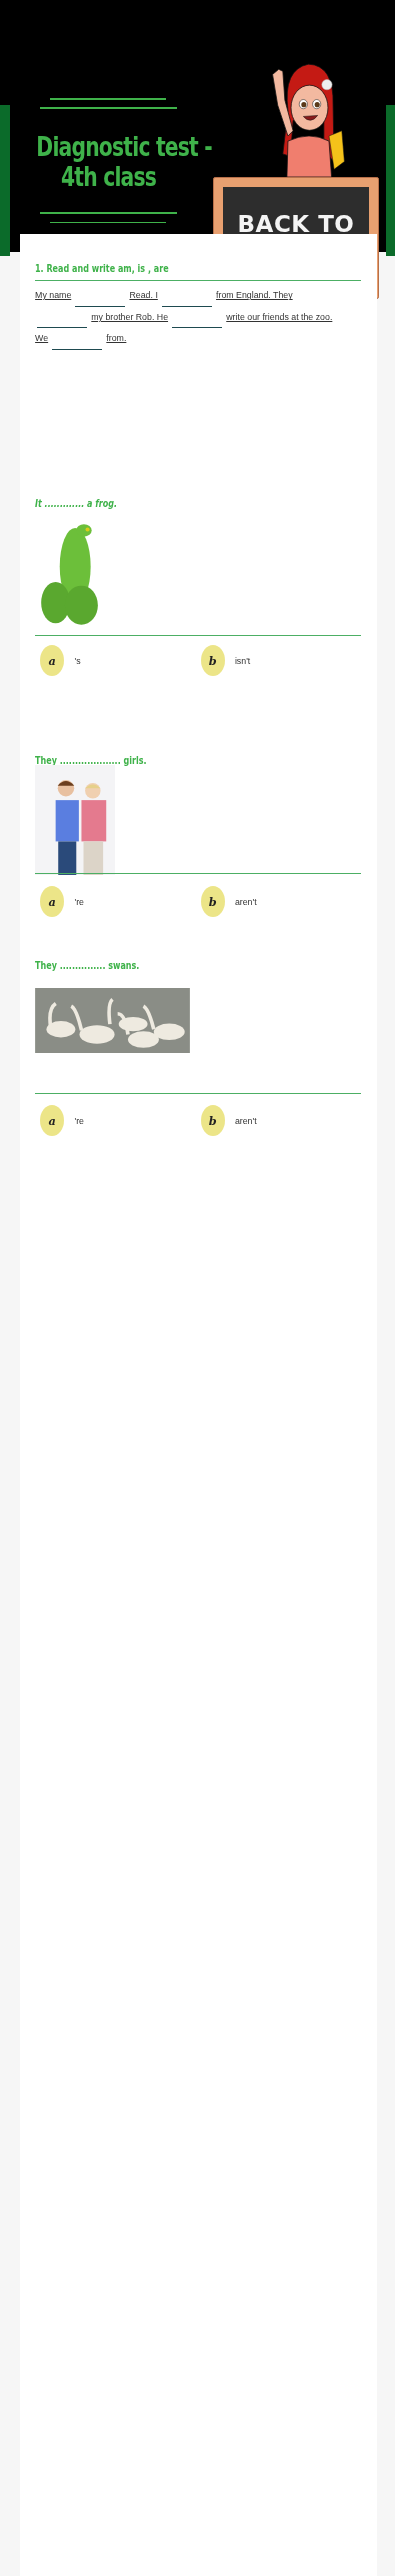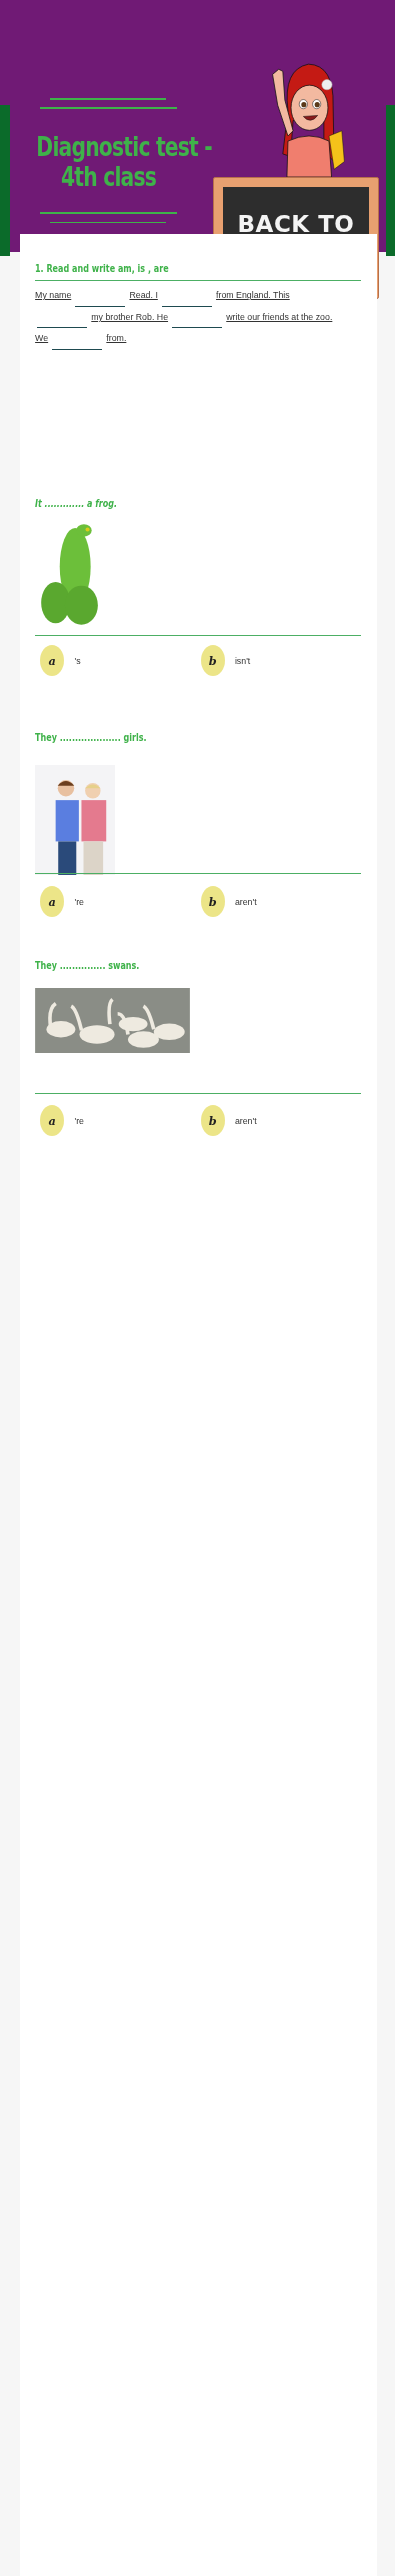--- a/index.html
+++ b/index.html
@@ -1,17 +1,17 @@
 <!DOCTYPE html>
 <html style="font-size:8.2px"><head>
 <meta charset="utf-8">
 <style>
   * { box-sizing: border-box; margin: 0; padding: 0; }
   body { width: 396px; height: 3172px; background: #f6f6f6; font-family: "Liberation Sans", sans-serif; color: #333; position: relative; overflow: hidden; }
-  .hero { position: absolute; left: 0; top: 0; width: 396px; height: 252px; background: #701a75; }
+  .hero { position: absolute; left: 0; top: 0; width: 396px; height: 252px; background: #000000; }
   .sidebar-bar { position: absolute; top: 105px; width: 9.8px; height: 151px; background: #0b6b2a; }
   .sidebar-bar.left { left: 0; }
   .sidebar-bar.right { right: 0; }
   .hero-title-wrap { position: absolute; left: 15.5px; top: 98px; width: 185px; text-align: center; }
   .hline { height: 2.1px; background: #3fb24a; margin: 0 auto; }
   .hero-title { font-family: "DejaVu Sans", sans-serif; font-weight: bold; color: #3fb24a; font-size: 26px; line-height: 30px; letter-spacing: -1px; transform: scaleX(0.78); transform-origin: center; white-space: nowrap; }
   .avatar { position: absolute; left: 252px; top: 59px; width: 95px; height: 118px; }
   .chalkboard { position: absolute; left: 213px; top: 177px; width: 166px; height: 122px; background: #e8a070; border: 1px solid #b8704a; border-radius: 2.1px; padding: 9.3px; }
   .chalkboard-inner { width: 100%; height: 100%; background: #2d2d2d; display: flex; flex-direction: column; align-items: center; justify-content: center; color: #f4f4f4; font-family: "DejaVu Sans", sans-serif; font-weight: bold; font-size: 23px; line-height: 27px; text-align: center; letter-spacing: 0.5px; }
   .card { position: absolute; left: 19.6px; top: 234px; width: 357px; height: 2920px; background: #fff; }
@@ -62,21 +62,21 @@
     </div>
   </div>
 </div>
 
 <div class="card">
 
   <div class="section" style="top:28px;text-decoration:underline;">
     <div class="h-green"><span>1. Read and write </span><span class="bold">am, is , are</span></div>
     <div class="rule" style="margin-top:6.2px;"></div>
     <div class="para" style="margin-top:4.1px;">
-      <span>My name</span><span class="blank"></span><span>Read. I</span><span class="blank"></span><span>from England. This</span><br>
+      <span>My name</span><span class="blank"></span><span>Read. I</span><span class="blank"></span><span>from England. They</span><br>
       <span class="blank" style="margin-left:2.1px;"></span><span>my brother Rob. He</span><span class="blank"></span><span>write our friends at the zoo.</span><br>
       <span>We</span><span class="blank"></span><span>from.</span>
     </div>
   </div>
 
 
   <div class="section" style="top:263px;font-style:italic;">
     <div class="h-green">It ............. a frog.</div>
   </div>
   <svg class="img-box" style="left:15.5px;top:286px;width:67px;height:106px;" viewBox="0 0 130 205">
@@ -89,21 +89,21 @@
   <div class="rule" style="position:absolute;left:15.5px;width:326px;top:401px;"></div>
   <div class="opt-row" style="left:20.6px;top:410px;">
     <div class="opt-badge">a</div>
     <div class="opt-label">'s</div>
   </div>
   <div class="opt-row" style="left:181px;top:410px;">
     <div class="opt-badge">b</div>
     <div class="opt-label">isn't</div>
   </div>
 
-  <div class="section" style="top:497px;">
+  <div class="section" style="top:520px;">
     <div class="h-green">They .................... girls.</div>
   </div>
   <svg class="img-box" style="left:15.5px;top:531px;width:80px;height:110px;" viewBox="0 0 155 213">
     <rect width="155" height="213" fill="#f4f4f6"></rect>
     <circle cx="60" cy="45" r="16" fill="#e8c0a0"></circle>
       <path d="M44 40 Q60 22 76 40" fill="#6b3e1e"></path>
     <circle cx="112" cy="50" r="15" fill="#f0d0b0"></circle>
       <path d="M97 45 Q112 30 127 45" fill="#e6d08a"></path>
     <rect x="40" y="68" width="45" height="80" fill="#5a7ee0"></rect>
     <rect x="90" y="68" width="48" height="80" fill="#e47a8e"></rect>

